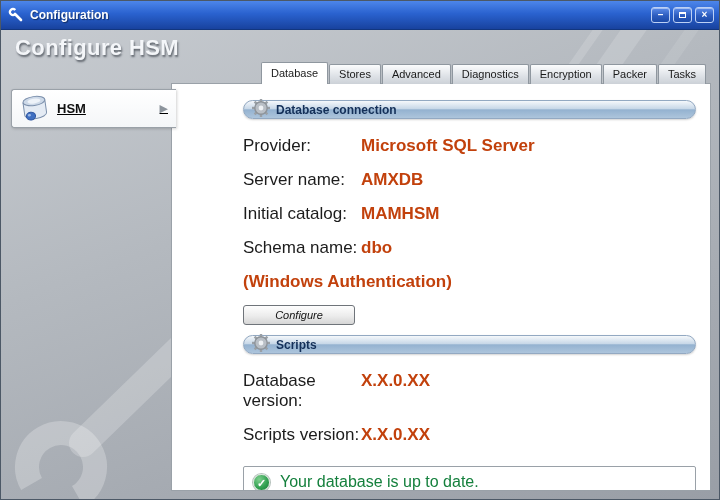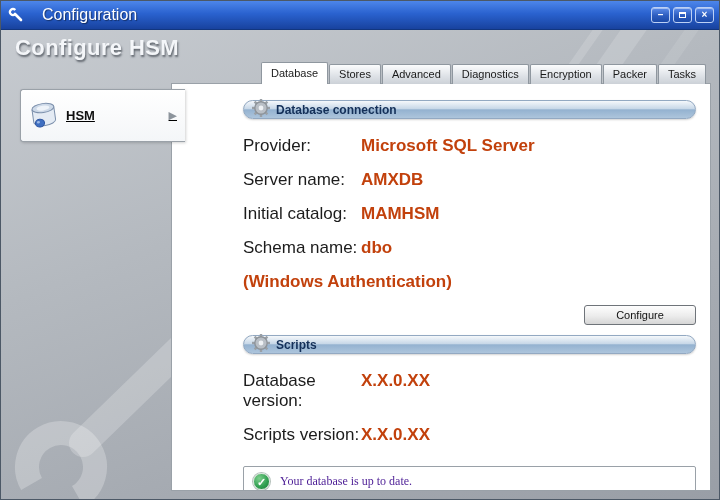--- a/index.html
+++ b/index.html
@@ -19,21 +19,21 @@
 
   
   .titlebar {
     position: absolute; left: 0; top: 0; right: 0; height: 29px;
     background: linear-gradient(180deg, #4d86ea 0%, #2a62cf 45%, #18429e 100%);
     display: flex; align-items: center; padding: 0 5px;
     border-bottom: 1px solid #12367f;
   }
   .titlebar-icon { width: 16px; height: 16px; margin: 0 2px; }
   .titlebar-title {
-    color: #fff; font-size: 16px; font-weight: normal; margin-left: 16px;
+    color: #fff; font-size: 12px; font-weight: bold; margin-left: 4px;
     text-shadow: 1px 1px 1px rgba(0,0,0,0.45); flex: 1;
   }
   .win-btn {
     width: 19px; height: 16px; margin-left: 3px; cursor: default;
     border: 1px solid #bcd0f5; border-radius: 3px;
     background: linear-gradient(180deg, #5d8deb 0%, #2c5cbe 55%, #1c4aa8 100%);
     box-shadow: inset 0 1px 0 rgba(255,255,255,0.45);
     color: #fff; font-size: 10px; line-height: 14px; text-align: center;
     font-weight: bold;
   }
@@ -89,44 +89,44 @@
     display: flex; align-items: center; padding-left: 32px;
     box-shadow: 0 1px 2px rgba(0,0,0,0.18);
   }
   .section-title { font-size: 12px; font-weight: bold; color: #143059; }
   .gear-wrap { position: absolute; left: 6px; top: -4px; width: 22px; height: 22px; }
 
   .field-row { display: flex; padding: 7px 0; font-size: 17px; }
   .field-label { width: 118px; color: #1c1c1c; flex-shrink: 0; }
   .field-value { font-weight: bold; color: #c2410c; }
 
-  .btn-row { display: flex; justify-content: flex-end; margin: 6px 0 10px; }
+  .btn-row { display: flex; justify-content: flex-start; margin: 6px 0 10px; font-style: italic; }
   .btn {
     min-width: 112px; height: 20px; padding: 0 10px; cursor: default;
     font-size: 11px; line-height: 18px; text-align: center; color: #111;
     background: linear-gradient(180deg, #fefefe 0%, #ececec 55%, #d6d6d6 100%);
     border: 1px solid #6f747a; border-radius: 3px;
   }
 
   .status-box {
     display: flex; align-items: center; gap: 10px;
     border: 1px solid #9aa1a8; border-radius: 2px;
     padding: 6px 9px; margin: 14px 0 16px;
   }
   .check-circle {
     width: 17px; height: 17px; border-radius: 50%; flex-shrink: 0;
     background: radial-gradient(circle at 35% 30%, #7ed08d, #2f9e4f 60%, #1d7a38);
     border: 1px solid #cfe0d2; box-shadow: 0 0 0 1px #b4c0ba;
     color: #fff; font-size: 11px; line-height: 16px; text-align: center; font-weight: bold;
   }
-  .status-text { font-size: 12px; color: #4c1d95; font-family: Liberation Serif, serif; }
+  .status-text { font-size: 16px; color: #15803d; }
 
   
   .sidebar-item {
-    position: absolute; left: 19px; top: 88px; width: 165px; height: 53px;
+    position: absolute; left: 10px; top: 88px; width: 165px; height: 39px;
     background: linear-gradient(180deg, #ffffff 0%, #f4f6f8 100%);
     border: 1px solid #9aa1a8; border-right: none;
     border-radius: 3px 0 0 3px;
     display: flex; align-items: center; z-index: 5; cursor: default;
     box-shadow: 1px 1px 3px rgba(0,0,0,0.18);
     text-decoration: underline;
   }
   .db-icon { width: 34px; height: 30px; margin: 0 5px 0 6px; }
   .sidebar-label { font-size: 13px; font-weight: bold; color: #101010; flex: 1; }
   .sidebar-arrow { color: #8c949c; font-size: 11px; margin-right: 8px; }

